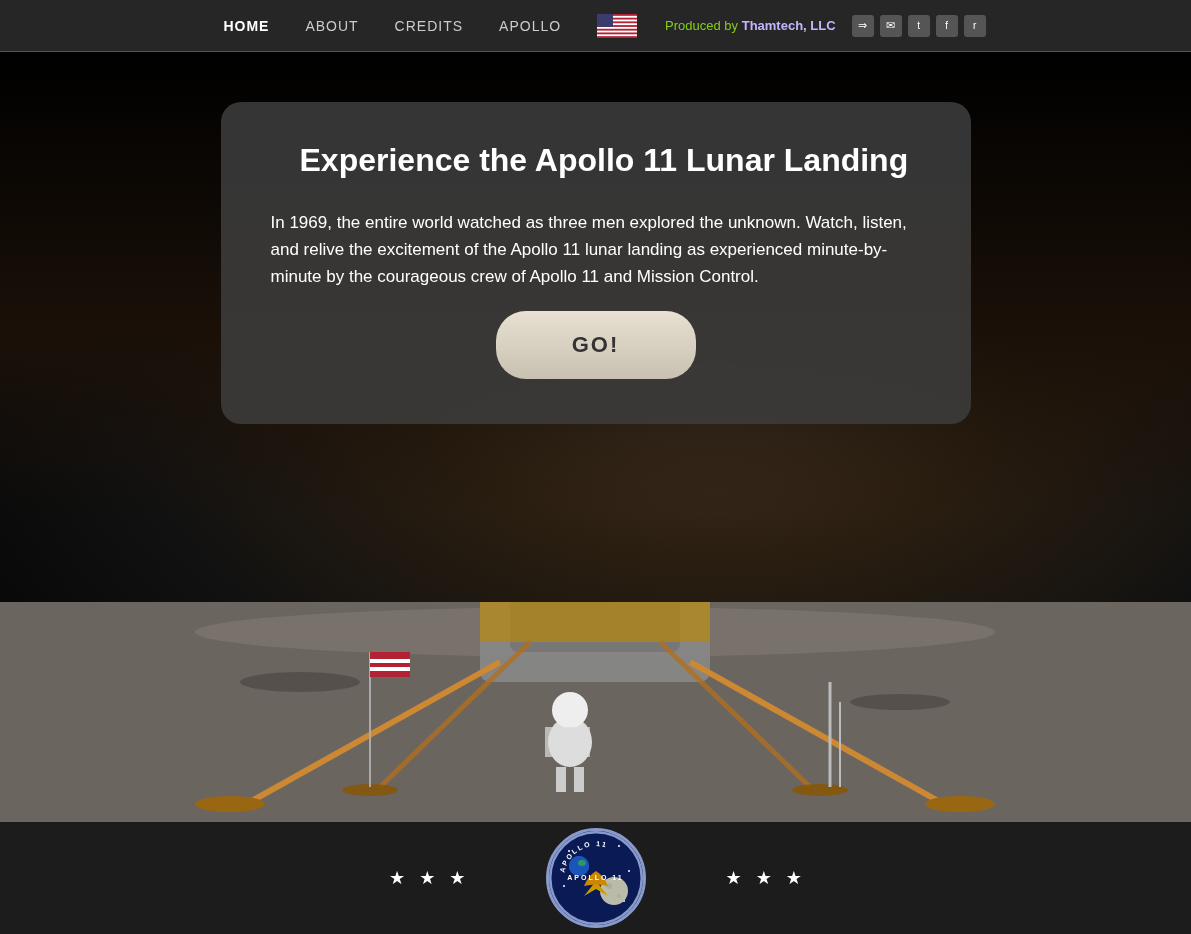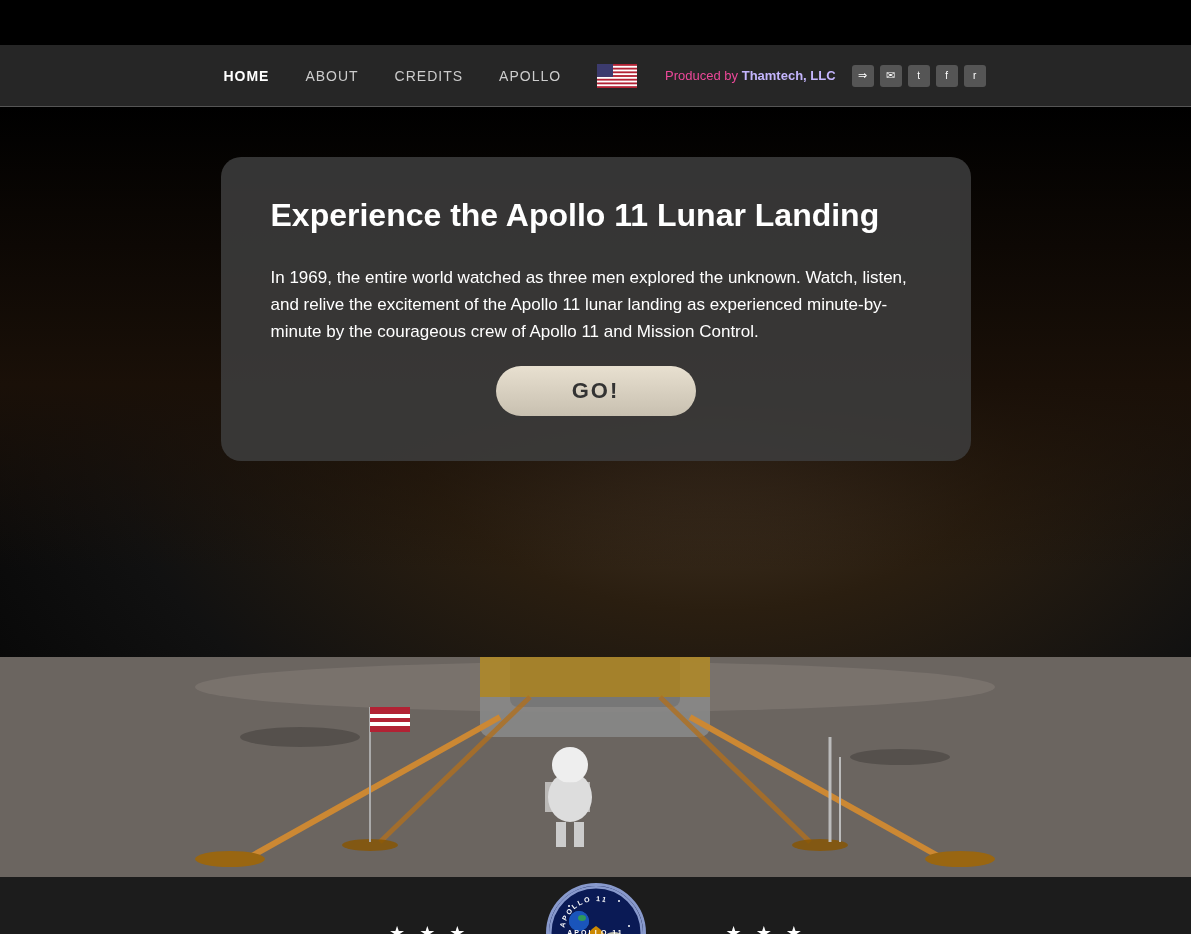--- a/index.html
+++ b/index.html
@@ -9,28 +9,27 @@
       background: #000;
       font-family: Arial, sans-serif;
       color: #fff;
       overflow-x: hidden;
     }
 
     
     #navbar {
       width: 100%;
       background: rgba(40,40,40,0.95);
-      height: 62px;
+      height: 52px;
       display: flex;
       align-items: center;
       justify-content: center;
       position: relative;
       z-index: 10;
       border-bottom: 1px solid #555;
-      margin-top: 45px;
     }
     #navbar .nav-inner {
       display: flex;
       align-items: center;
       gap: 0;
     }
     .nav-link {
       color: #ccc;
       text-decoration: none;
       font-size: 14px;
@@ -53,21 +52,21 @@
     .flag-svg {
       width: 40px;
       height: 24px;
     }
     .producer-text {
       color: #aaa;
       font-size: 13px;
       margin-left: 10px;
     }
     .producer-text span {
-      color: #ec4899;
+      color: #84cc16;
     }
     .social-icons {
       display: flex;
       align-items: center;
       gap: 6px;
       margin-left: 16px;
     }
     .social-icon {
       width: 22px;
       height: 22px;
@@ -129,37 +128,38 @@
       border-radius: 20px;
       padding: 40px 50px 45px 50px;
       z-index: 5;
     }
     #info-card h1 {
       font-size: 32px;
       font-weight: bold;
       color: #fff;
       margin-bottom: 30px;
       font-family: Arial, sans-serif;
+      margin-left: 29px;
     }
     #info-card .description {
       font-size: 17px;
       line-height: 1.6;
       color: #fff;
       margin-bottom: 20px;
     }
     #info-card .tagline {
       font-size: 15.5px;
       color: #fff;
       margin-bottom: 30px;
     }
     .go-btn {
       display: block;
       margin: 0 auto;
       width: 200px;
-      height: 50px;
+      height: 68px;
       background: linear-gradient(180deg, #e8e0d0 0%, #c8c0b0 100%);
       border: none;
       border-radius: 30px;
       font-size: 22px;
       font-weight: bold;
       color: #333;
       cursor: pointer;
       letter-spacing: 2px;
     }
 

